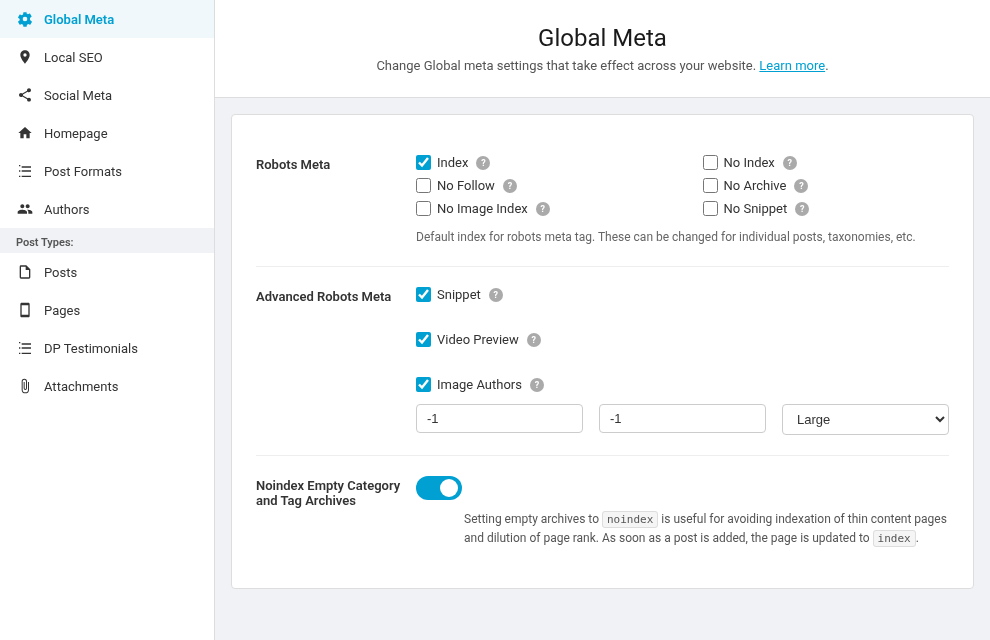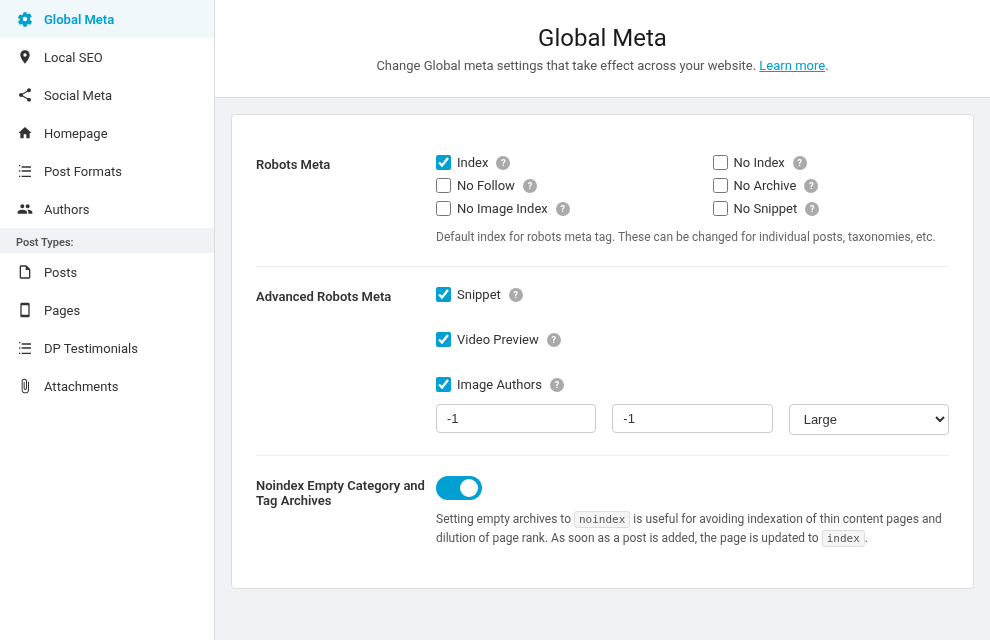--- a/index.html
+++ b/index.html
@@ -111,21 +111,21 @@
       align-items: flex-start;
       padding: 20px 0;
       border-bottom: 1px solid #eee;
     }
 
     .settings-row:last-child {
       border-bottom: none;
     }
 
     .settings-label {
-      width: 180px;
+      width: 160px;
       font-weight: 600;
       font-size: 13px;
       padding-top: 2px;
       flex-shrink: 0;
     }
 
     .settings-content {
       flex: 1;
     }
 
@@ -476,21 +476,21 @@
 
       <div class="settings-row">
         <div class="settings-label">Noindex Empty Category and Tag Archives</div>
         <div class="settings-content">
           <div class="noindex-row">
             <label class="toggle-switch">
               <input type="checkbox" checked="" style="">
               <span class="toggle-slider"></span>
             </label>
           </div>
-          <p class="noindex-text" style="margin-top:10px;">
+          <p class="noindex-text" style="margin-top:10px;margin-left:48px;">
             Setting empty archives to <code>noindex</code> is useful for avoiding indexation of thin content pages and dilution of page rank. As soon as a post is added, the page is updated to <code>index</code>.
           </p>
         </div>
       </div>
 
     </div>
   </div>
 </main>
 
 </body></html>

